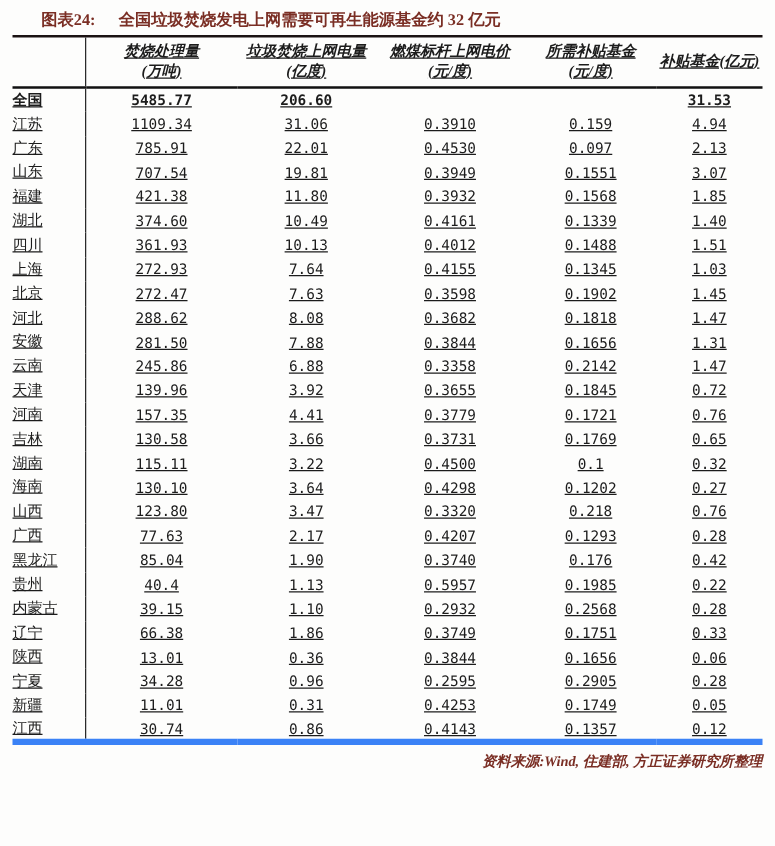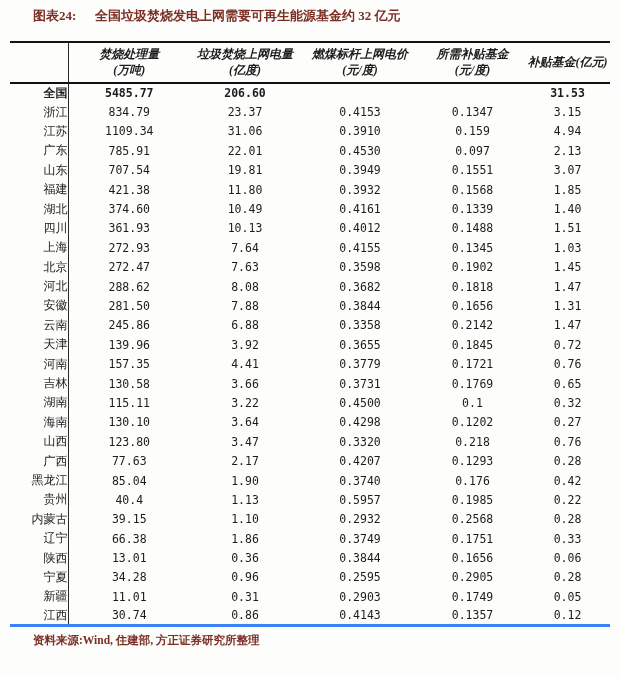--- a/index.html
+++ b/index.html
@@ -14,36 +14,37 @@
     background: #fdfdfc;
     width: 620px;
     height: 677px;
     overflow: hidden;
     font-family: "Liberation Serif", serif;
     color: var(--text);
   }
   .page { padding: 0 10px; width: 620px; }
 
   .caption-row {
-    padding: 7px 0 16px 23px;
+    padding: 7px 0 3px 23px;
     font-size: 13px;
     font-weight: bold;
     color: var(--caption);
     white-space: nowrap;
   }
   .cap-label { display: inline-block; min-width: 62px; }
   .cap-title { display: inline-block; }
 
   .rule-top { height: 2px; background: var(--rule); }
 
   table.data-table {
     width: 600px;
     border-collapse: collapse;
     table-layout: fixed;
-    border-bottom: 3px solid #3b82f6;
+    border-bottom: 5px solid #3b82f6;
+    text-decoration: underline;
   }
   col.c0 { width: 58px; }
   col.c1 { width: 122px; }
   col.c2 { width: 110px; }
   col.c3 { width: 120px; }
   col.c4 { width: 105px; }
   col.c5 { width: 85px; }
 
   thead th {
     height: 40px;
@@ -56,36 +57,38 @@
     border-bottom: 2.5px solid #111;
     padding: 0;
   }
   thead th.region-col, tbody th.region-cell {
     border-right: 1.5px solid #2a2a2a;
   }
   tbody tr { height: 19.4px; }
   tbody th.region-cell {
     font-size: 12px;
     font-weight: normal;
-    text-align: right;
+    text-align: left;
     padding: 0;
   }
   tbody td {
     font-family: "DejaVu Sans Mono", monospace;
     font-size: 11.5px;
     text-align: center;
     padding: 0;
   }
   tbody tr.bold-row td, tbody tr.bold-row th { font-weight: bold; }
 
   .source {
     margin: 6px 0 4px 23px;
     font-size: 11.5px;
+    font-style: italic;
     font-weight: bold;
     color: var(--caption);
+    text-align: right;
   }
 </style>
 </head>
 <body>
 
 <div class="page">
 
   <div class="caption-row">
     <span class="cap-label">图表24:</span><span class="cap-title">全国垃圾焚烧发电上网需要可再生能源基金约 32 亿元</span>
   </div>
@@ -132,28 +135,20 @@
     <tbody>
         <tr class="bold-row">
           <th class="region-cell">全国</th>
           <td>5485.77</td>
           <td>206.60</td>
           <td></td>
           <td></td>
           <td>31.53</td>
         </tr>
         <tr>
-          <th class="region-cell">浙江</th>
-          <td>834.79</td>
-          <td>23.37</td>
-          <td>0.4153</td>
-          <td>0.1347</td>
-          <td>3.15</td>
-        </tr>
-        <tr>
           <th class="region-cell">江苏</th>
           <td>1109.34</td>
           <td>31.06</td>
           <td>0.3910</td>
           <td>0.159</td>
           <td>4.94</td>
         </tr>
         <tr>
           <th class="region-cell">广东</th>
           <td>785.91</td>
@@ -335,21 +330,21 @@
           <td>34.28</td>
           <td>0.96</td>
           <td>0.2595</td>
           <td>0.2905</td>
           <td>0.28</td>
         </tr>
         <tr>
           <th class="region-cell">新疆</th>
           <td>11.01</td>
           <td>0.31</td>
-          <td>0.2903</td>
+          <td>0.4253</td>
           <td>0.1749</td>
           <td>0.05</td>
         </tr>
         <tr>
           <th class="region-cell">江西</th>
           <td>30.74</td>
           <td>0.86</td>
           <td>0.4143</td>
           <td>0.1357</td>
           <td>0.12</td>

